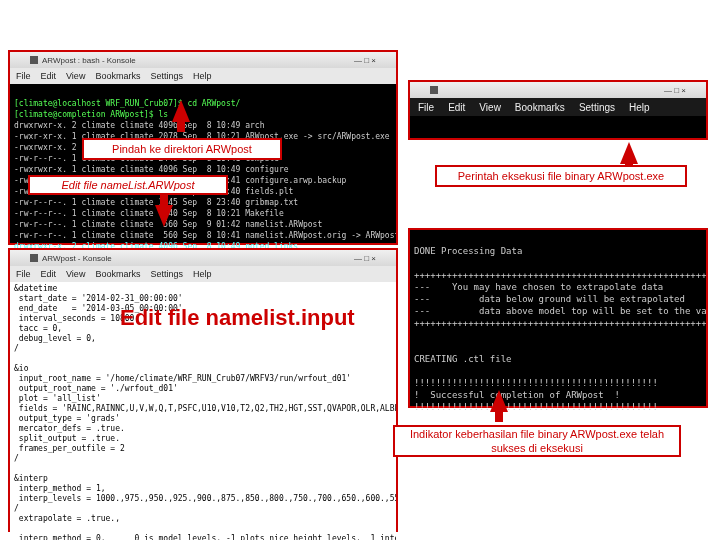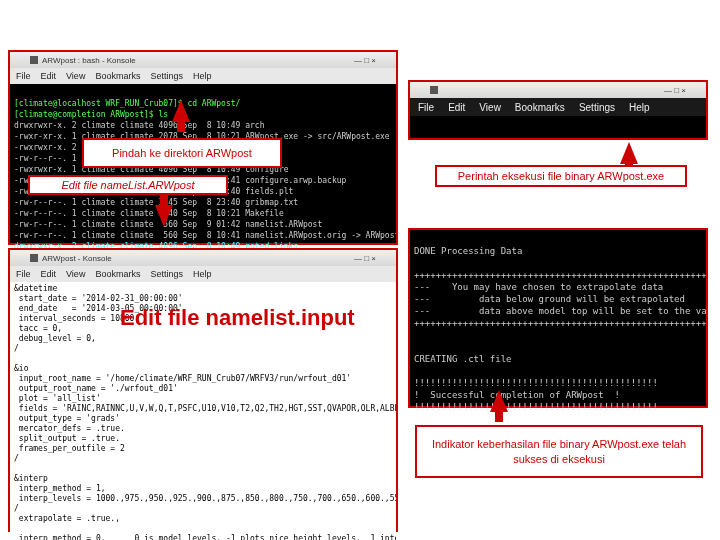--- a/index.html
+++ b/index.html
@@ -160,21 +160,21 @@
 <span>-rw-r--r--. 1 climate climate  560 Sep  9 01:42 namelist.ARWpost</span>
 <span>-rw-r--r--. 1 climate climate  560 Sep  8 10:41 namelist.ARWpost.orig -&gt; ARWpost</span>
 <span class="c">drwxrwxr-x. 2 climate climate 4096 Sep  8 10:49 noted_links</span>
 <span>-rw-r--r--. 1 climate climate 6713 Sep  8 10:41 README</span>
 <span class="b">drwxrwxr-x. 2 climate climate 4096 Sep  8 10:49 scripts</span>
 <span class="b">drwxrwxr-x. 2 climate climate 4096 Sep  8 10:49 src</span>
 <span class="b">drwxrwxr-x. 2 climate climate 4096 Sep  8 10:49 util</span>
   </div>
 </div>
 
-<div class="callout" style="left:82px; top:138px; width:200px; height:30px;">
+<div class="callout" style="left:82px; top:138px; width:200px; height:22px;">
   <span>Pindah ke direktori ARWpost</span>
 </div>
 <div class="arrow-up" style="left:172px; top:100px;"></div>
 
 <div class="callout" style="left:28px; top:175px; width:200px; height:20px;font-style:italic;">
   <span>Edit file nameList.ARWpost</span>
 </div>
 <div class="arrow-down" style="left:155px; top:205px;"></div>
 
 <div class="panel" style="left:408px; top:80px; width:300px; height:60px;">
@@ -260,15 +260,15 @@
 <span></span>
 <span>CREATING .ctl file</span>
 <span></span>
 <span>!!!!!!!!!!!!!!!!!!!!!!!!!!!!!!!!!!!!!!!!!!!!!</span>
 <span>!  Successful completion of ARWpost  !</span>
 <span>!!!!!!!!!!!!!!!!!!!!!!!!!!!!!!!!!!!!!!!!!!!!!</span>
   </div>
 </div>
 <div class="arrow-up" style="left:490px; top:390px;"></div>
 
-<div class="callout" style="left:415px; top:425px; width:288px; height:53px;">
+<div class="callout" style="left:393px; top:425px; width:288px; height:32px;">
   <span>Indikator keberhasilan file binary ARWpost.exe telah sukses di eksekusi</span>
 </div>
 
 </body></html>

